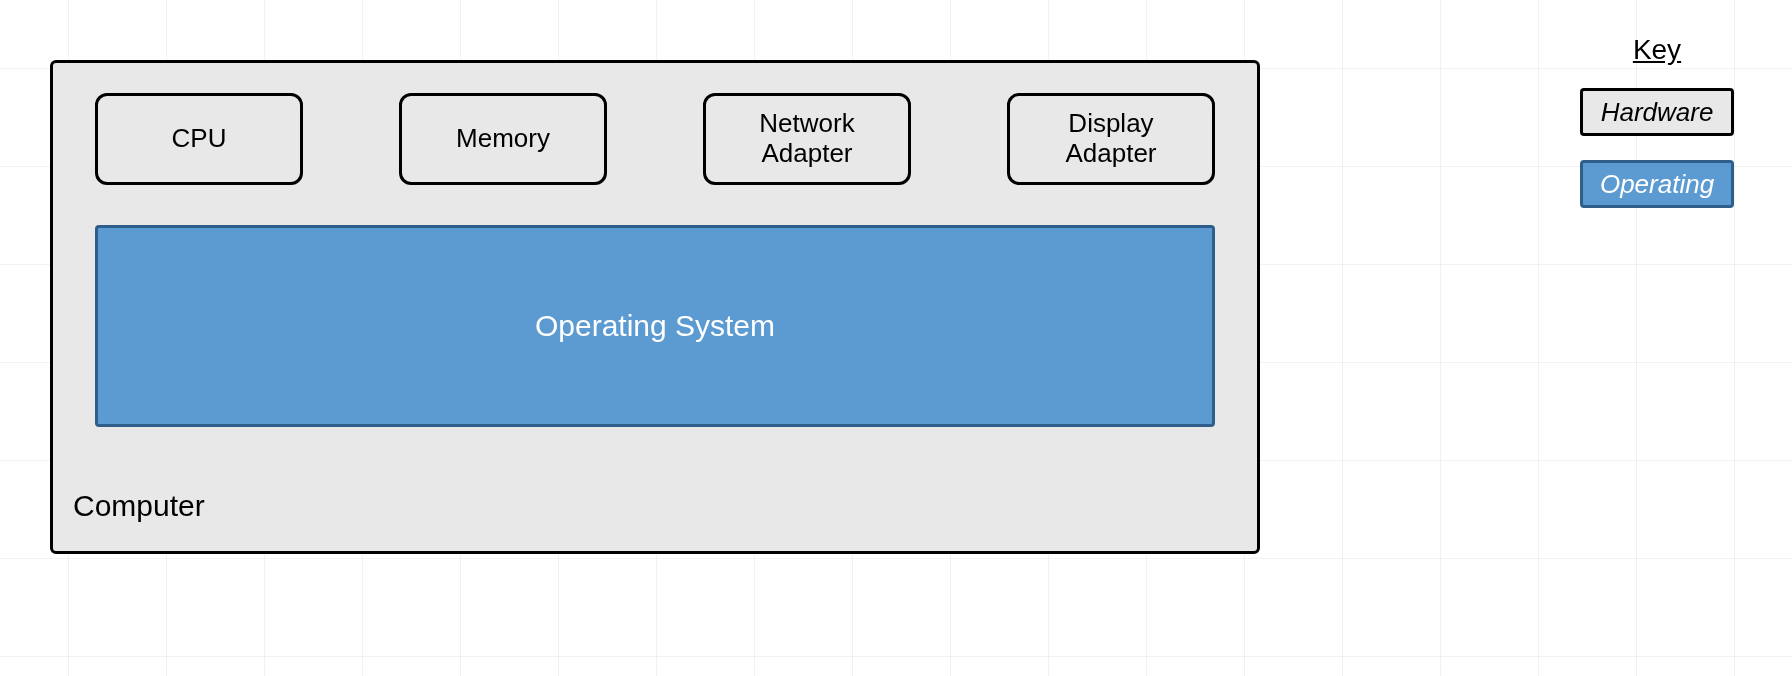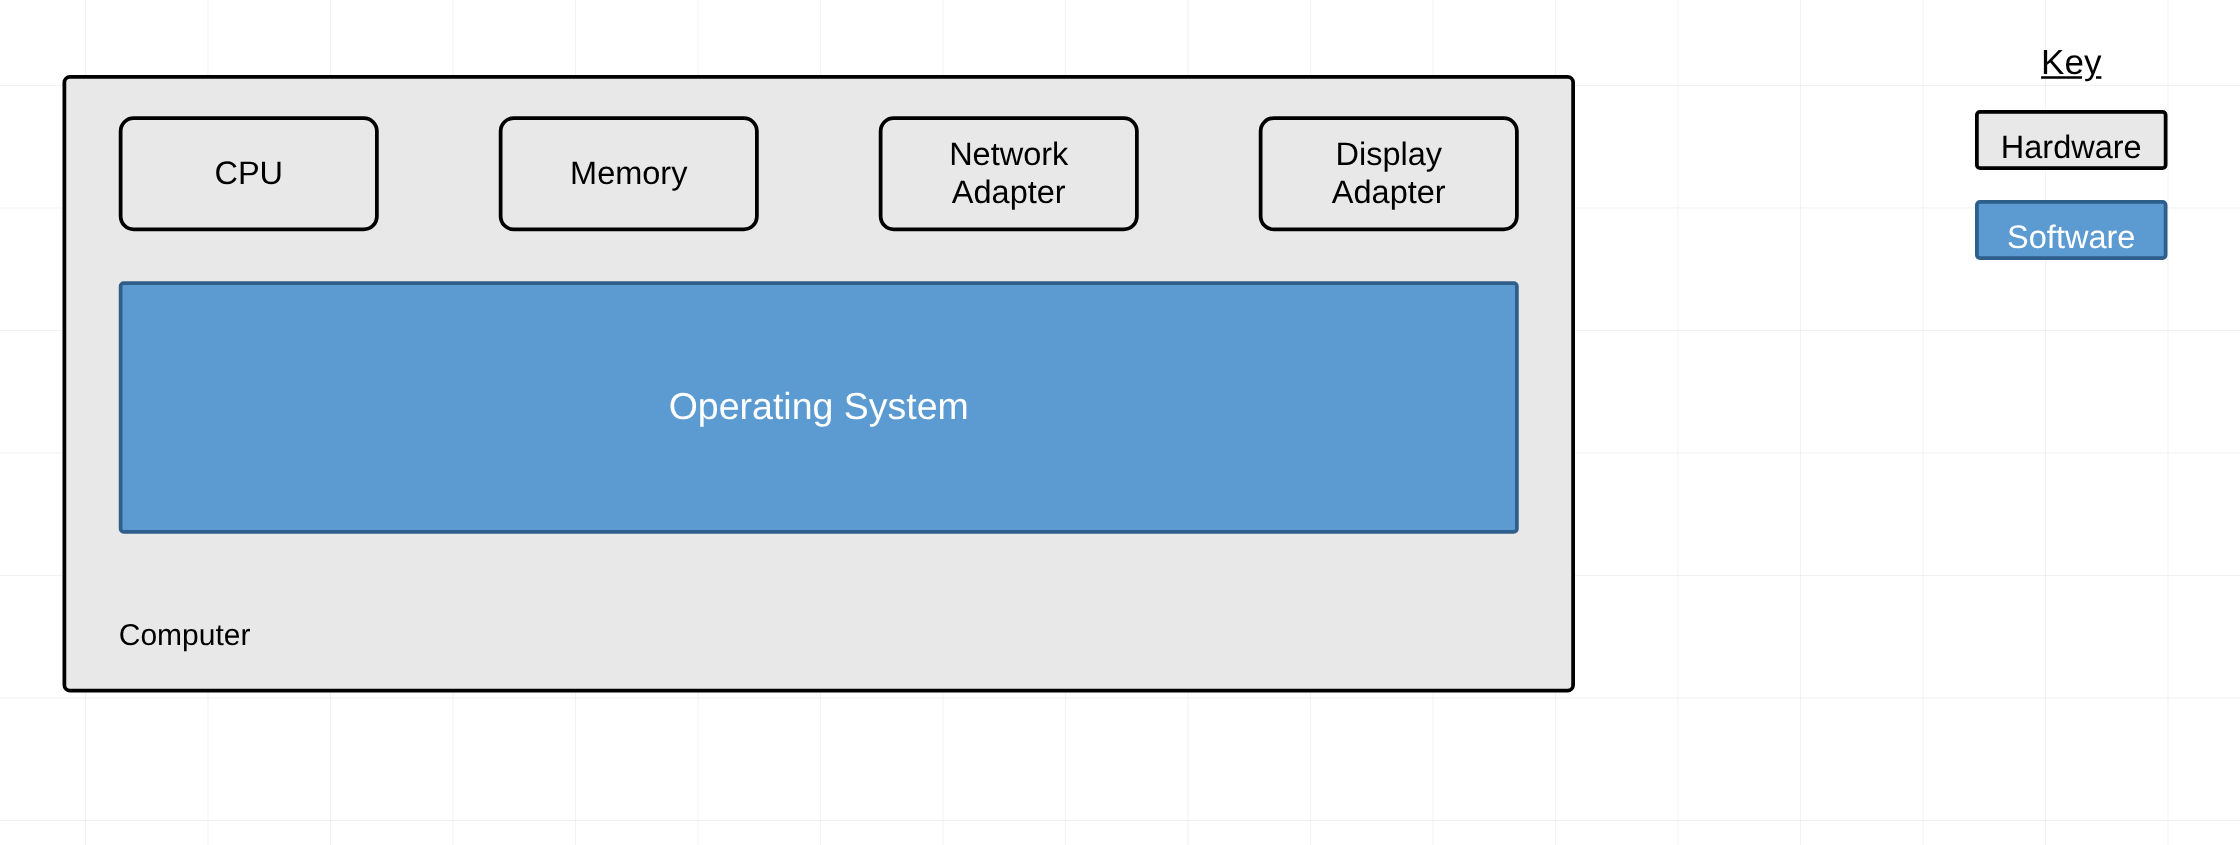--- a/index.html
+++ b/index.html
@@ -77,23 +77,23 @@
     border-radius: 4px;
     display: flex;
     align-items: center;
     justify-content: center;
     color: #fff;
     font-size: 30px;
   }
 
   .computer-label {
     position: absolute;
-    left: 42px;
+    left: 20px;
     bottom: 28px;
-    font-size: 24px;
+    font-size: 30px;
     color: #000;
   }
 
   .legend {
     position: absolute;
     right: 58px;
     top: 34px;
     display: flex;
     flex-direction: column;
     align-items: center;
@@ -103,24 +103,25 @@
     text-decoration: underline;
     margin-bottom: 22px;
     color: #000;
   }
   .legend-box {
     width: 154px;
     height: 48px;
     border: 3px solid #000;
     border-radius: 4px;
     display: flex;
-    align-items: flex-end;
+    align-items: center;
     justify-content: center;
     font-size: 26px;
     margin-bottom: 24px;
+    font-style: italic;
   }
   .legend-hardware {
     background: #e8e8e8;
     color: #000;
   }
   .legend-software {
     background: #5c9bd1;
     border-color: #2e5e8a;
     color: #fff;
   }
@@ -155,17 +156,17 @@
 
     <div class="computer-label">Computer</div>
   </div>
 
   <div class="legend">
     <div class="legend-title">Key</div>
     <div class="legend-box legend-hardware">
       <span>Hardware</span>
     </div>
     <div class="legend-box legend-software">
-      <span>Software</span>
+      <span>Operating</span>
     </div>
   </div>
 
 </div>
 
 </body></html>

